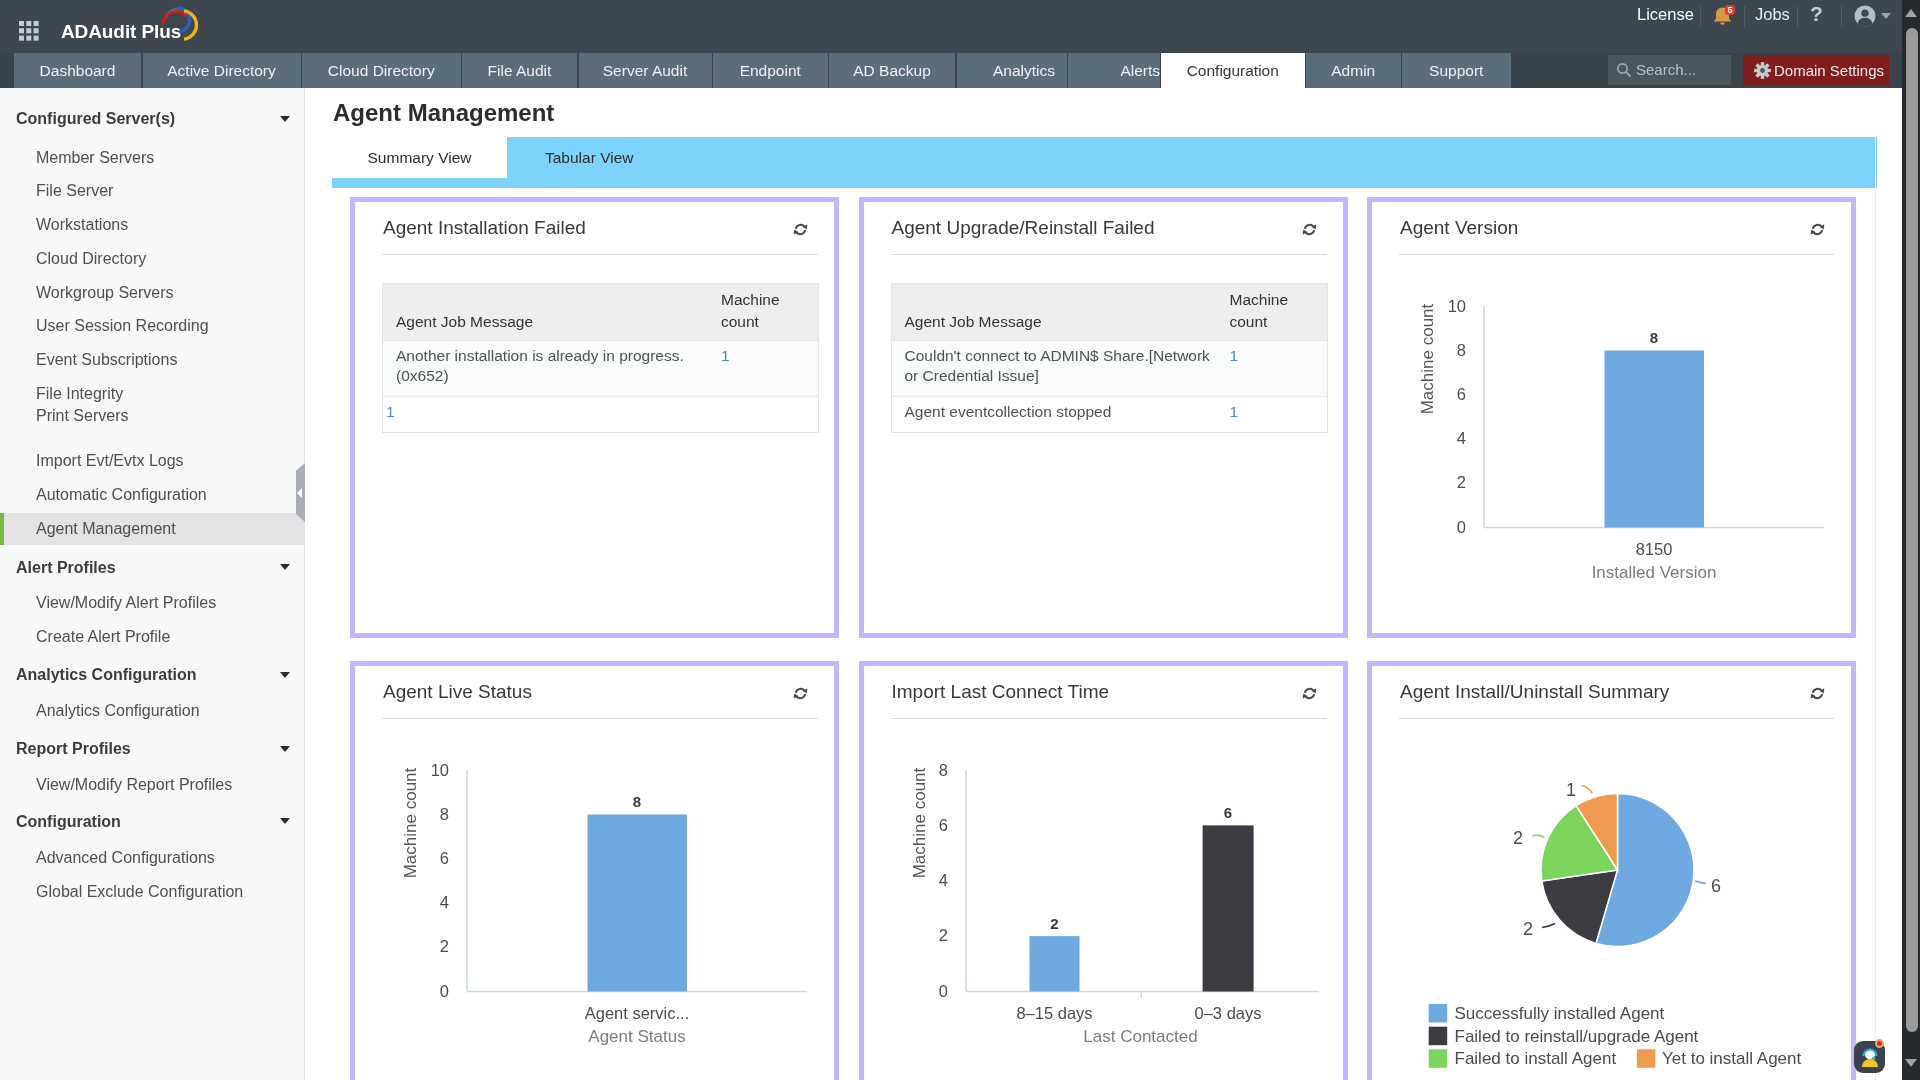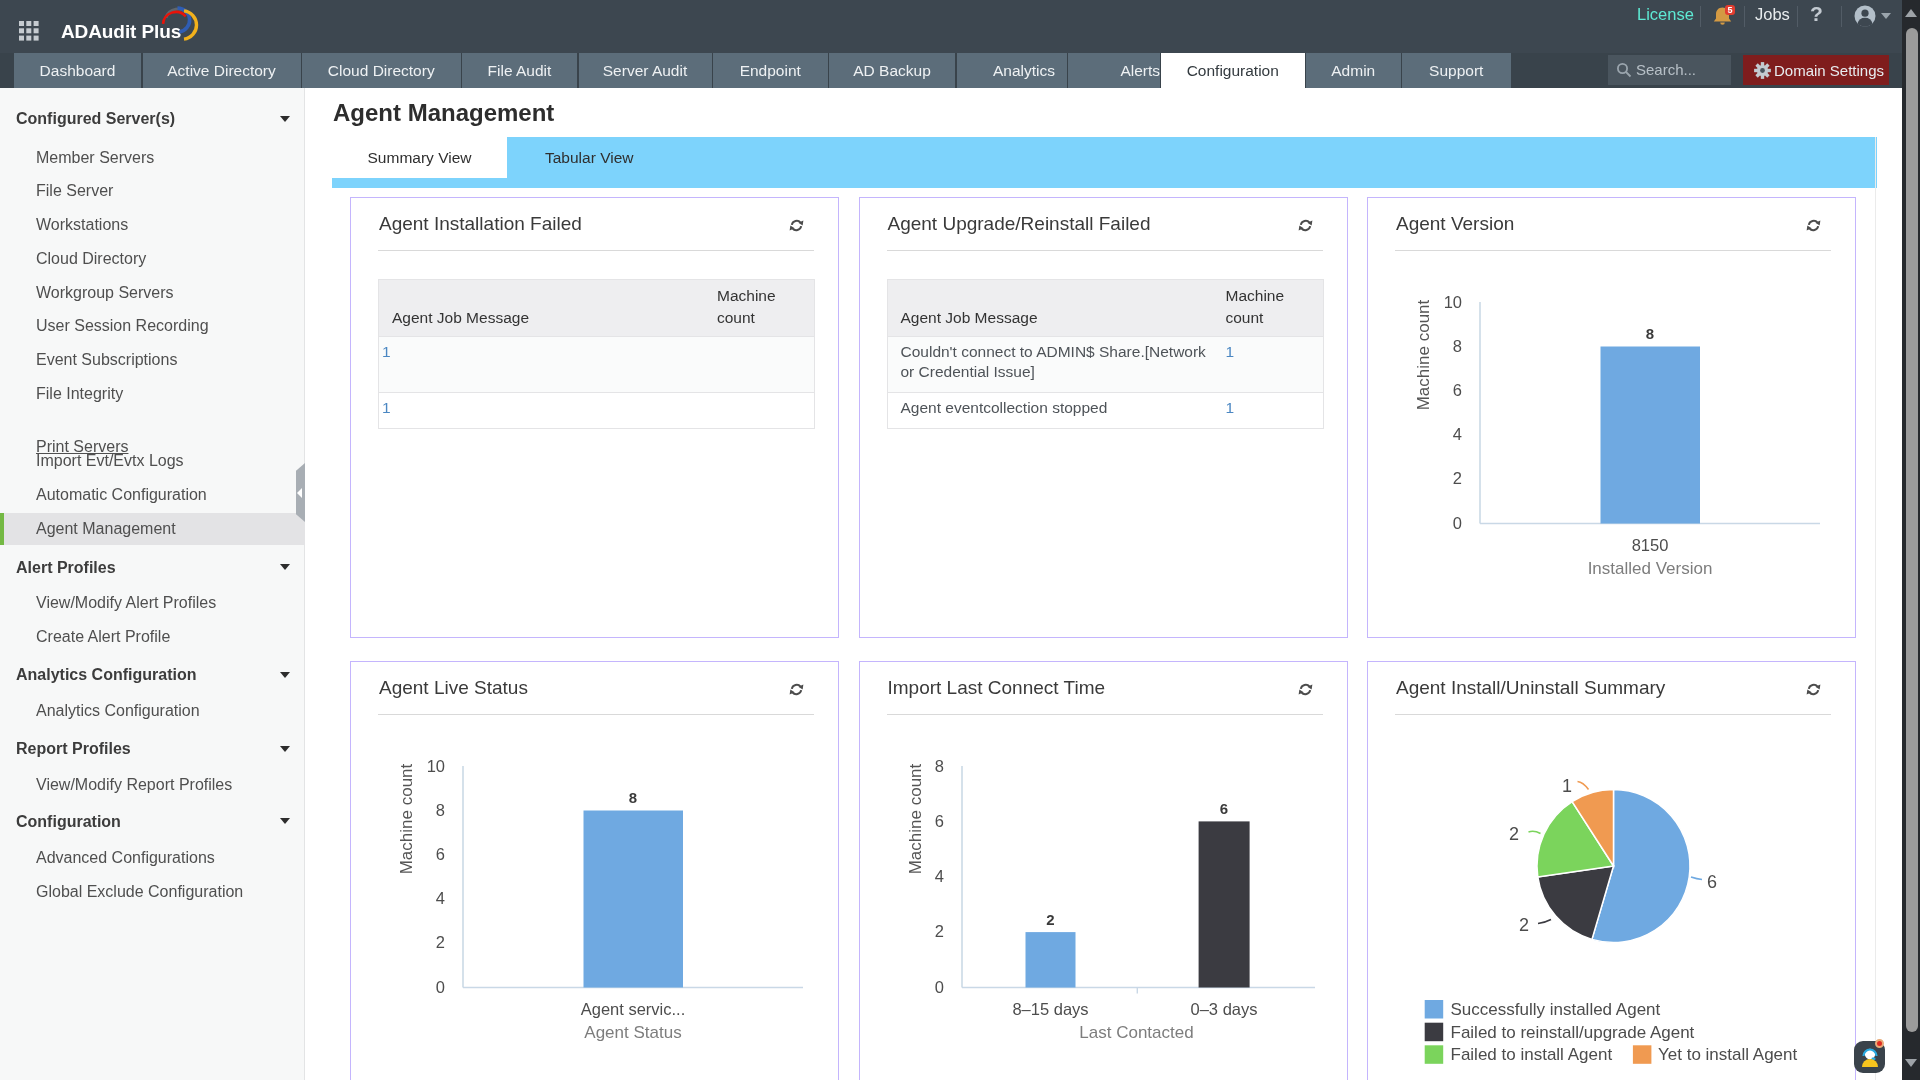--- a/index.html
+++ b/index.html
@@ -14,21 +14,21 @@
 .sbi { position:absolute; left:36px; height:20px; line-height:20px; font-size:16px; color:#4f4f4f; }
 .caret { position:absolute; left:280px; width:0; height:0; border-left:5.5px solid transparent; border-right:5.5px solid transparent; border-top:6.5px solid #2d2d2d; }
 #sbsel { position:absolute; left:0; top:513px; width:305px; height:32px; background:#e3e3e5; }
 #sbsel .bar { position:absolute; left:0; top:0; width:4px; height:32px; background:#74b944; }
 #sbhandle { position:absolute; left:296px; top:463px; width:9px; height:59px; background:#a8aeb4; clip-path:polygon(100% 0, 100% 100%, 0 87%, 0 13%); }
 #sbhandle .tri { position:absolute; left:1px; top:25px; width:0; height:0; border-top:5px solid transparent; border-bottom:5px solid transparent; border-right:5px solid #ffffff; }
 #pgtitle { position:absolute; left:333px; top:99px; font-size:24px; font-weight:bold; color:#2d2d2d; }
 #tabstrip { position:absolute; left:332px; top:137px; width:1545px; height:51px; background:#7dd3fc; }
 .vtab { position:absolute; top:0; height:41px; line-height:41px; font-size:15.5px; color:#2f2f2f; }
 #vline { position:absolute; left:1875px; top:137px; width:1px; height:943px; background:#ebebeb; }
-.card { position:absolute; width:489px; background:#ffffff; border:1px solid #c4b5fd; }
+.card { position:absolute; width:489px; background:#ffffff; border:5px solid #c4b5fd; }
 .ctitle { position:absolute; left:28px; top:15px; font-size:19px; color:#3a3a3a; }
 .cdivider { position:absolute; left:27px; top:52px; width:436px; height:1px; background:#d9d9d9; }
 .refresh { position:absolute; left:438px; top:20px; width:15px; height:15px; }
 .tbl { position:absolute; left:27px; top:81px; width:437px; border:1px solid #e4e4e6; font-size:15.5px; }
 .tbl .hrow { display:flex; background:#eeeef0; height:56px; color:#333333; line-height:22px; }
 .tbl .hrow .c1 { width:335px; padding:0 10px 7px 13px; display:flex; align-items:flex-end; }
 .tbl .hrow .c2 { width:100px; padding:0 0 7px 3px; display:flex; align-items:flex-end; }
 .tbl .drow { display:flex; border-top:1px solid #e4e4e6; color:#4e5358; }
 .tbl .drow .c1 { width:335px; padding:5px 10px 5px 13px; line-height:20px; }
 .tbl .drow .c2 { width:100px; padding:5px 0 5px 3px; line-height:20px; color:#4b87c2; }
@@ -58,21 +58,21 @@
         <rect x="14.6" y="14.6" width="5" height="5"></rect>
     </g>
   </svg>
   <div class="abs" style="left:61px;top:21px;font-size:19px;font-weight:bold;color:#ffffff;letter-spacing:-0.1px;">ADAudit Plus</div>
   <svg class="abs" style="left:155px;top:0" width="50" height="46" viewBox="0 0 50 46">
     <path d="M 10.9 17.9 A 12.5 12.5 0 0 1 33 14.2" fill="none" stroke="#5f666d" stroke-width="3"></path>
     <path d="M 8.05 23.9 A 13 13 0 0 1 30.7 16.3" fill="none" stroke="#e81309" stroke-width="2.6"></path>
     <path d="M 22.5 8.05 A 12 12 0 0 1 24.5 31.9" fill="none" stroke="#2f5db3" stroke-width="3.6"></path>
     <path d="M 29 10.9 A 14.2 14.2 0 0 1 29 39.1" fill="none" stroke="#f2b11c" stroke-width="3.4"></path>
   </svg>
-  <div class="abs" style="left:1637px;top:5px;font-size:16.5px;color:#5eead4;">License</div>
+  <div class="abs" style="left:1637px;top:5px;font-size:16.5px;color:#ffffff;">License</div>
   <div class="abs" style="left:1700px;top:6px;width:1px;height:21px;background:#525c66;"></div>
   <svg class="abs" style="left:1713px;top:6px" width="20" height="19" viewBox="0 0 20 19">
     <path d="M9.5 1.5 c-4 0 -6.5 2.8 -6.5 6.8 v4.2 l-2.2 3 h17.4 l-2.2 -3 v-4.2 c0-4-2.5-6.8-6.5-6.8z" fill="#d49a43"></path>
     <path d="M7.2 16.5 a2.3 2.3 0 0 0 4.6 0 z" fill="#d49a43"></path>
   </svg>
   <div class="abs" style="left:1725px;top:5px;width:10px;height:10px;background:#e23d30;border-radius:3px;color:#fff;font-size:9px;font-weight:bold;text-align:center;line-height:10px;">5</div>
   <div class="abs" style="left:1744px;top:6px;width:1px;height:21px;background:#525c66;"></div>
   <div class="abs" style="left:1755px;top:5px;font-size:16.5px;color:#e8ecee;">Jobs</div>
   <div class="abs" style="left:1797px;top:6px;width:1px;height:21px;background:#525c66;"></div>
   <div class="abs" style="left:1810px;top:2px;font-size:21px;font-weight:bold;color:#c3cad1;">?</div>
@@ -129,21 +129,21 @@
 <div class="sbh" style="top:109px;">Configured Server(s)</div>
 <div class="caret" style="top:116px;"></div>
 <div class="sbi" style="top:147.5px;">Member Servers</div>
 <div class="sbi" style="top:181px;">File Server</div>
 <div class="sbi" style="top:215px;">Workstations</div>
 <div class="sbi" style="top:249px;">Cloud Directory</div>
 <div class="sbi" style="top:282.5px;">Workgroup Servers</div>
 <div class="sbi" style="top:316px;">User Session Recording</div>
 <div class="sbi" style="top:350px;">Event Subscriptions</div>
 <div class="sbi" style="top:384px;">File Integrity</div>
-<div class="sbi" style="top:437px;text-decoration:underline;">Print Servers</div>
+<div class="sbi" style="top:406px;">Print Servers</div>
 <div class="sbi" style="top:451px;">Import Evt/Evtx Logs</div>
 <div class="sbi" style="top:485px;">Automatic Configuration</div>
 <div class="sbi" style="top:518.7px;">Agent Management</div>
 <div class="sbh" style="top:557.5px;">Alert Profiles</div>
 <div class="caret" style="top:564px;"></div>
 <div class="sbi" style="top:593px;">View/Modify Alert Profiles</div>
 <div class="sbi" style="top:627px;">Create Alert Profile</div>
 <div class="sbh" style="top:665px;">Analytics Configuration</div>
 <div class="caret" style="top:672px;"></div>
 <div class="sbi" style="top:700.5px;">Analytics Configuration</div>
@@ -175,20 +175,21 @@
       <path d="M23 4 L 21.8 12 L 15 7.5 Z" fill="#4c4c4c"></path>
       <path d="M1 20 L 2.2 12 L 9 16.5 Z" fill="#4c4c4c"></path>
     </svg>
   <div class="cdivider"></div>
   <div class="tbl">
     <div class="hrow">
         <div class="c1">Agent Job Message</div>
         <div class="c2">Machine<br>count</div>
       </div>
     <div class="drow alt" style="height:56px;">
+        <div class="c1">Another installation is already in progress.<br>(0x652)</div>
         <div class="c2">1</div>
       </div>
     <div class="drow" style="height:36px;">
         <div class="c2">1</div>
       </div>
   </div>
 </div>
 
 <div class="card" style="left:858.5px;top:197px;height:441px;">
   <div class="ctitle">Agent Upgrade/Reinstall Failed</div>

